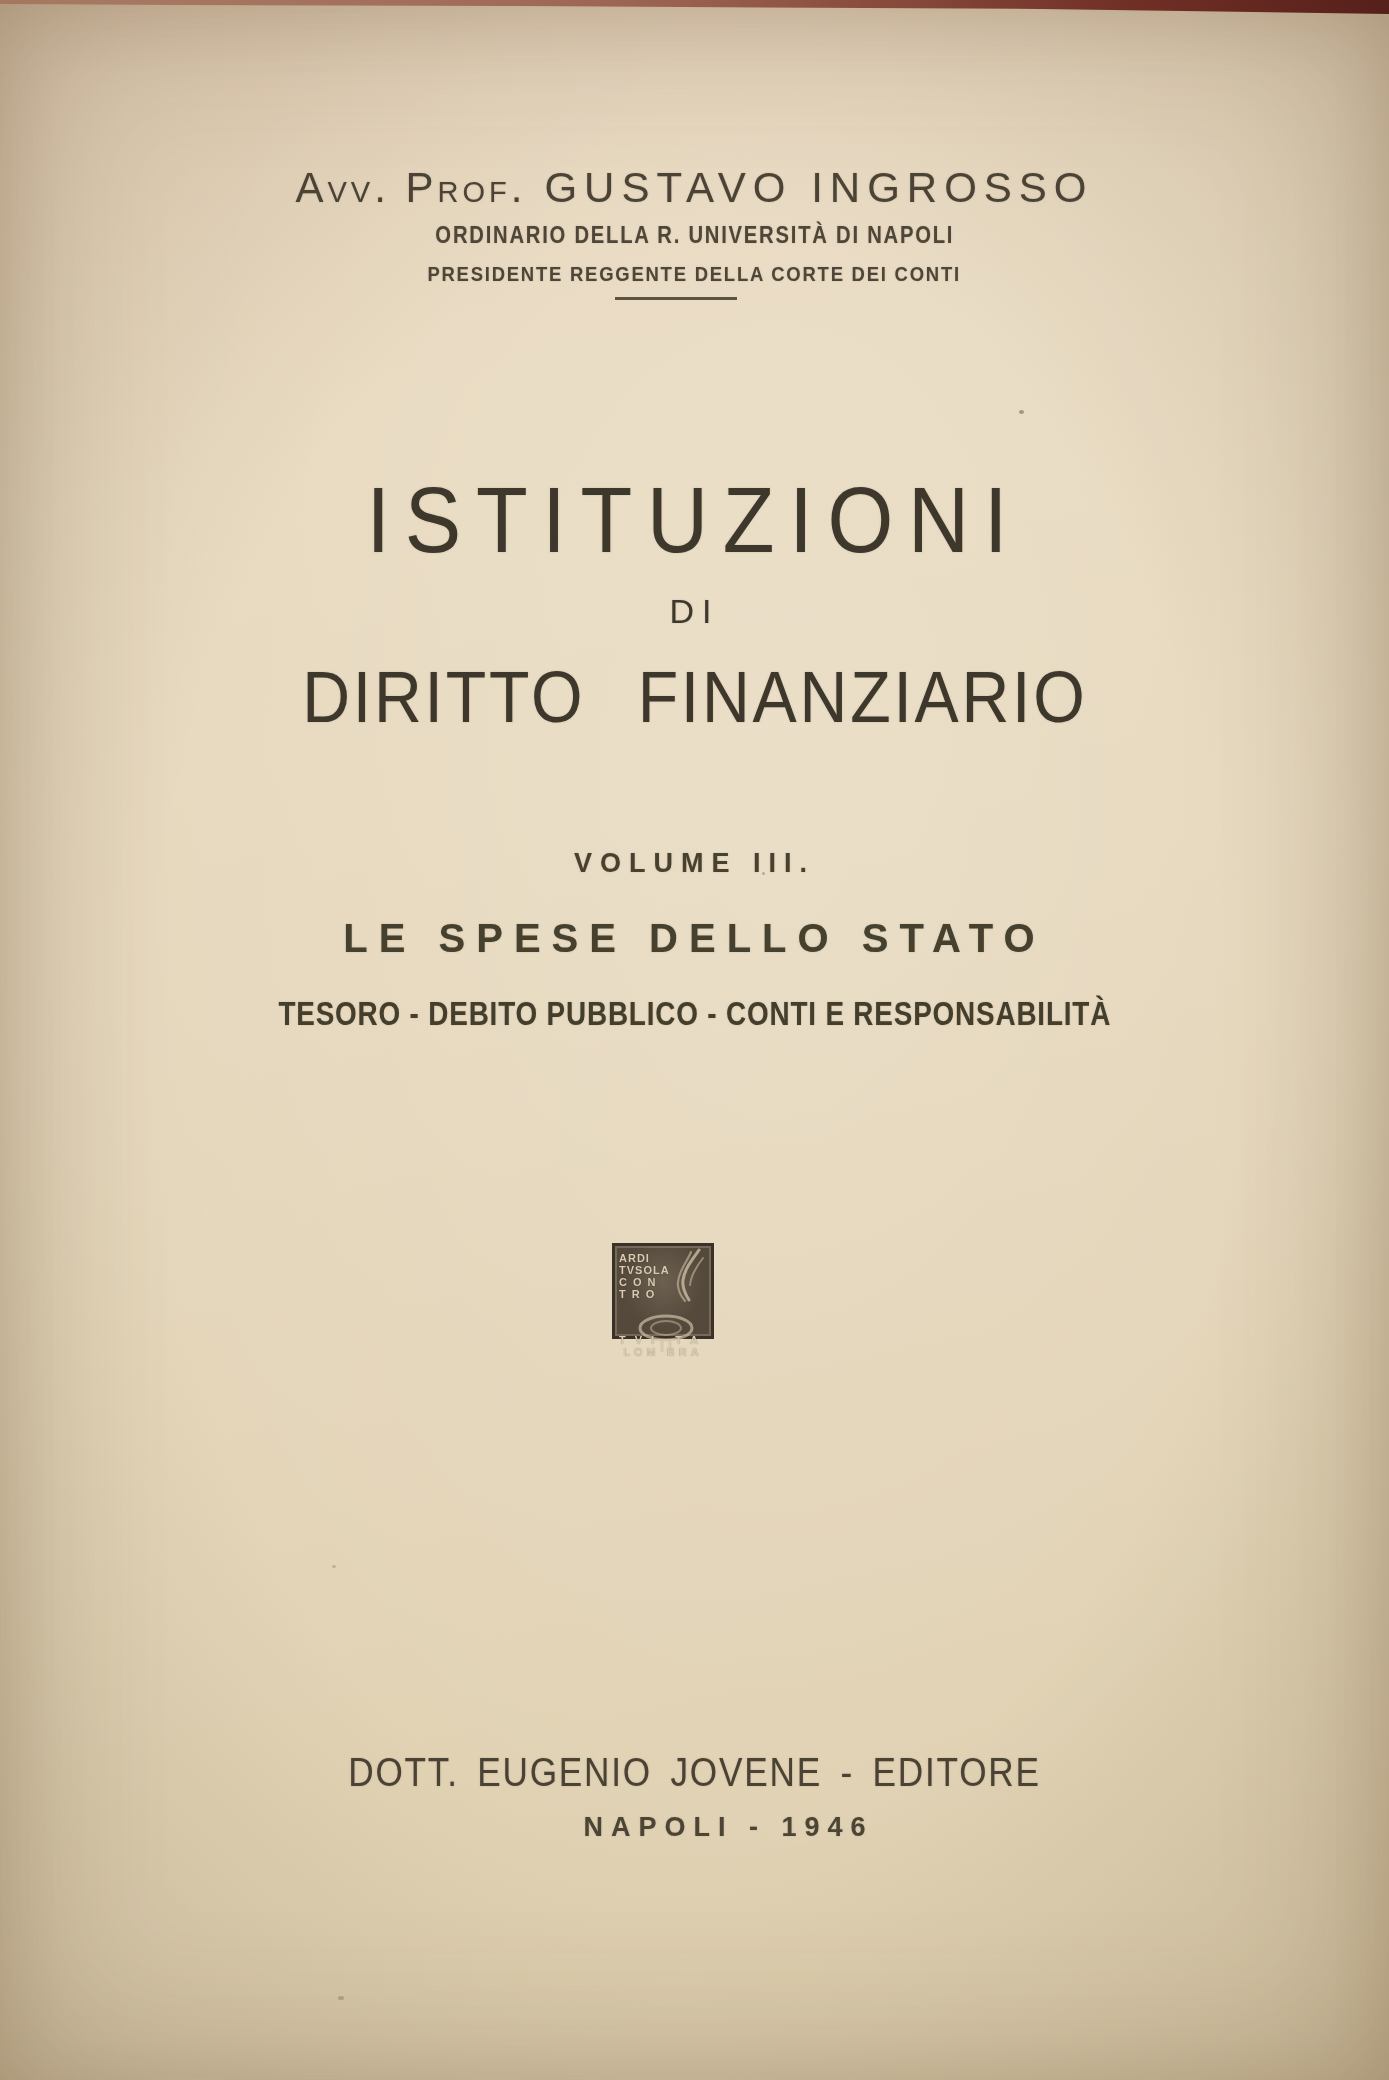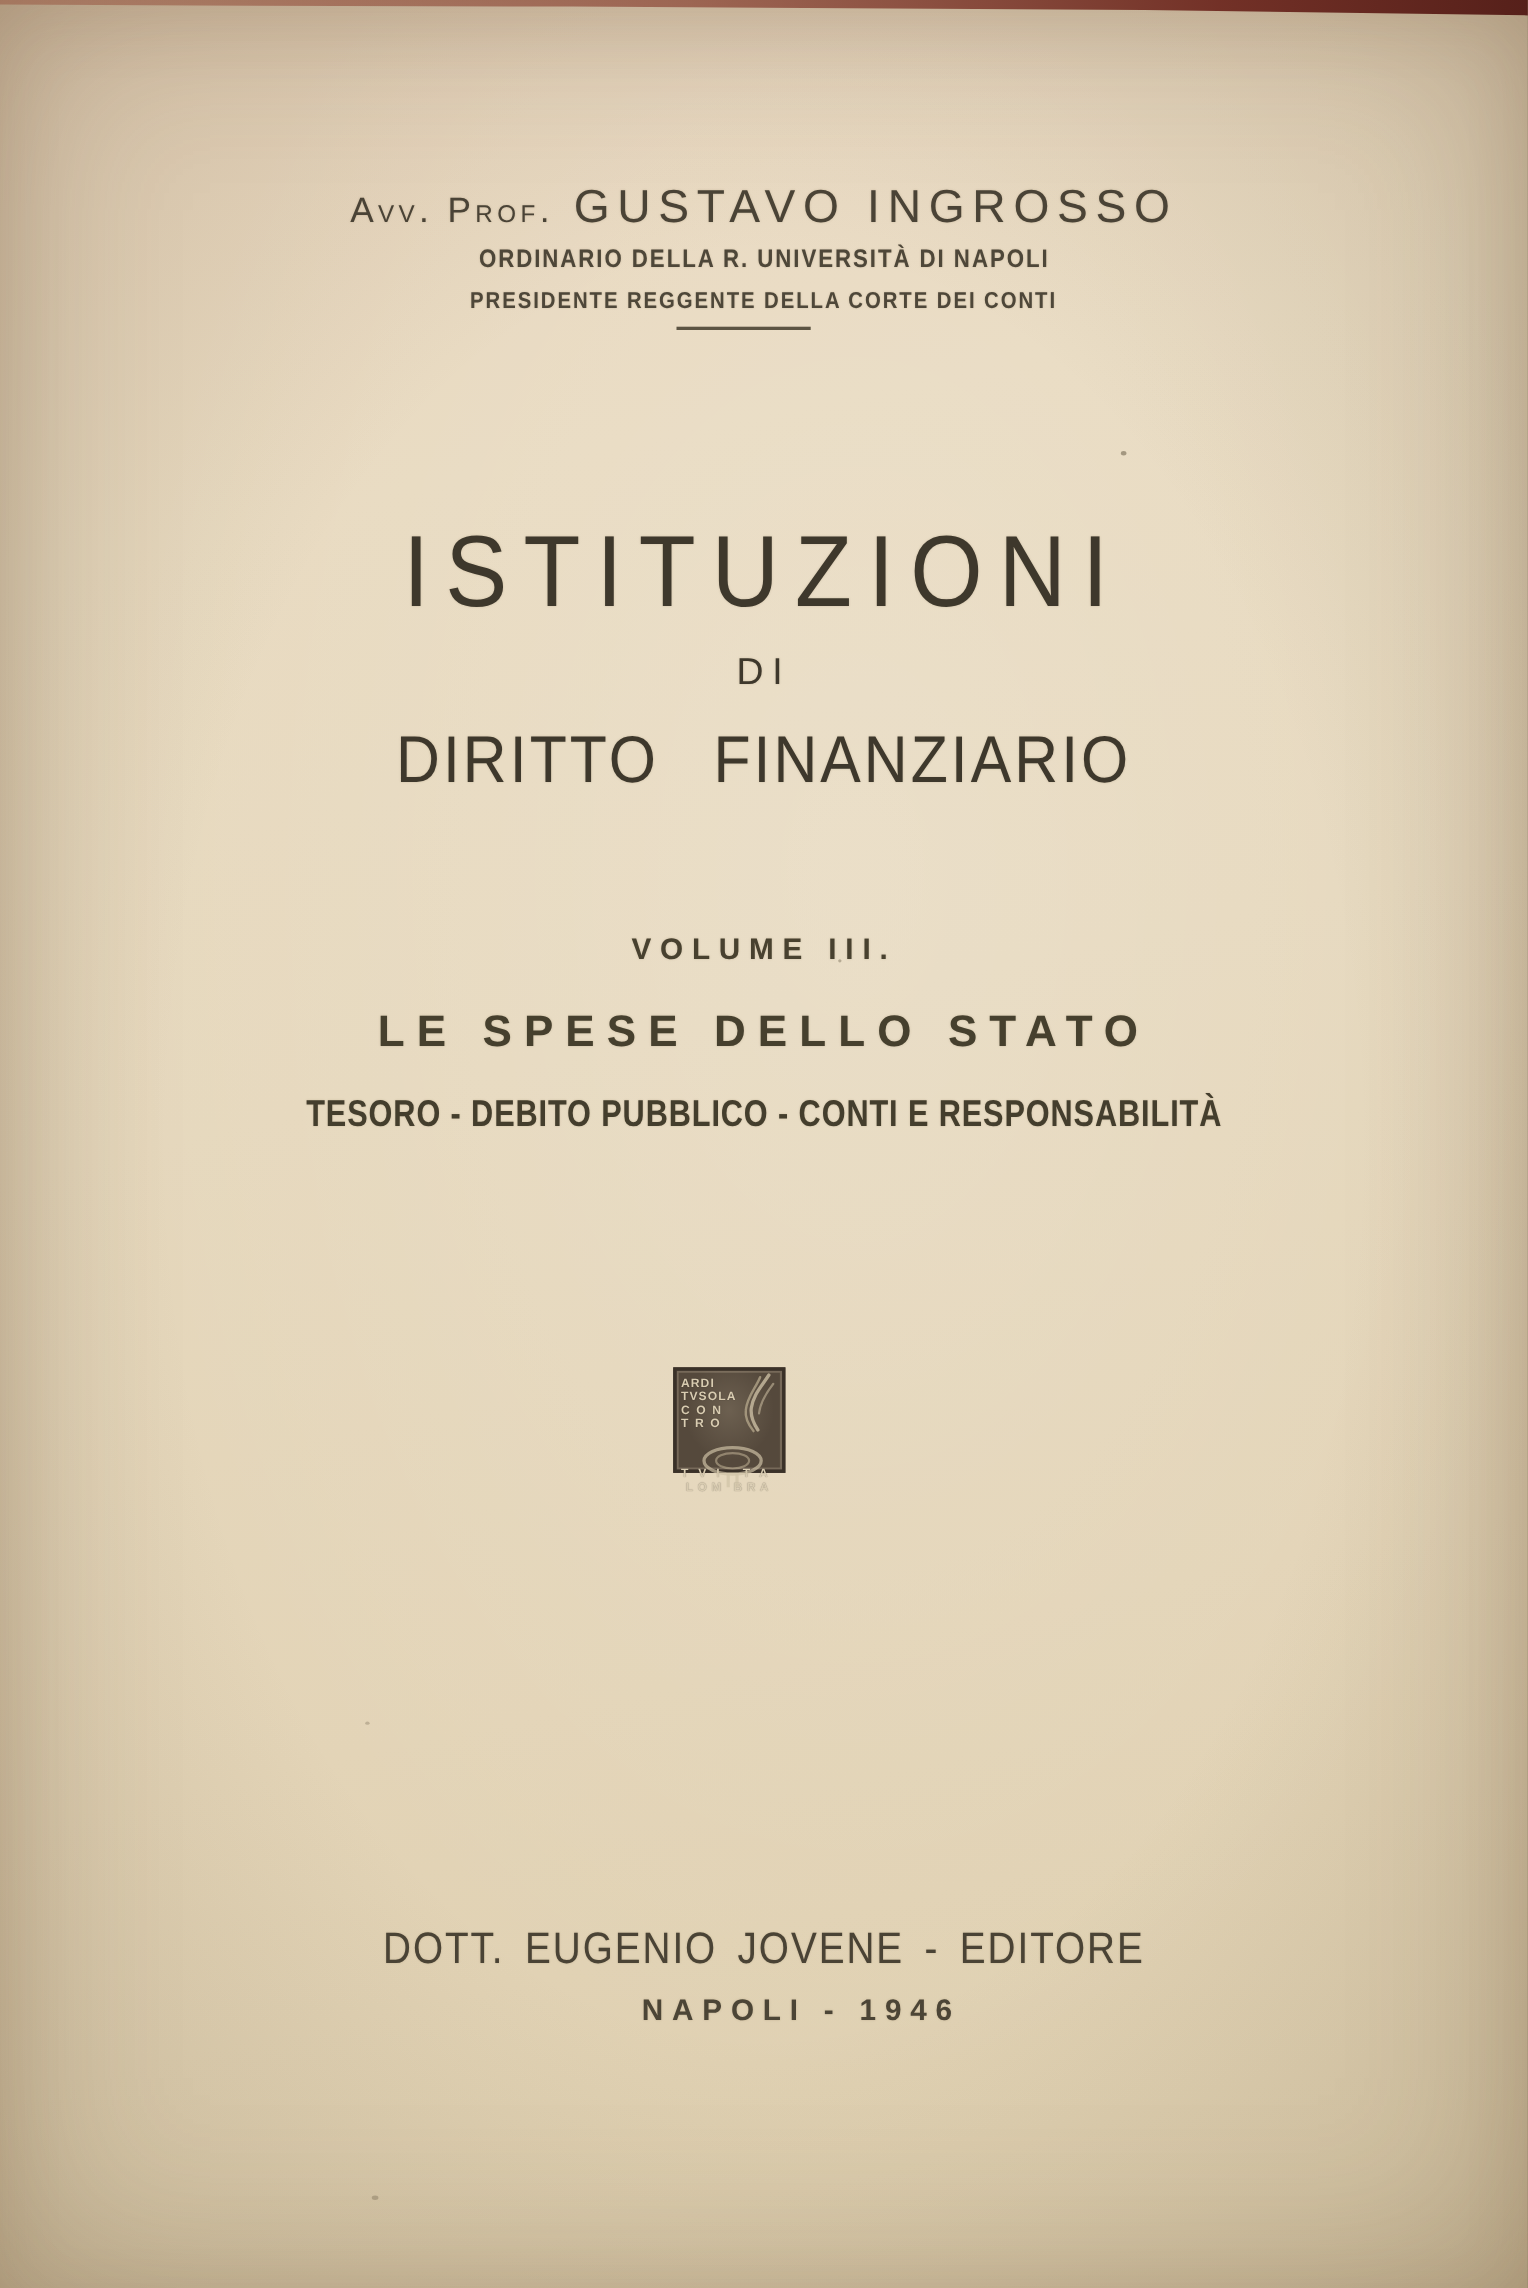--- a/index.html
+++ b/index.html
@@ -25,28 +25,28 @@
       radial-gradient(ellipse at 56% 38%, rgba(255,255,255,0.16), rgba(255,255,255,0) 62%),
       radial-gradient(ellipse at 50% 50%, rgba(0,0,0,0) 55%, rgba(94,74,44,0.18) 100%),
       linear-gradient(168deg, #e8d5bd 0%, #e8dac0 22%, #e6d8bd 45%, #e3d4b7 70%, #ddceae 100%);
     box-shadow: inset 0 0 160px rgba(92,70,40,0.28), inset 0 18px 60px rgba(120,80,50,0.12);
   }
   .centered{position:absolute;left:0;width:100%;text-align:center;white-space:nowrap;}
   .condense{display:inline-block;transform:scaleX(0.88);transform-origin:50% 50%;}
   .condense-more{display:inline-block;transform:scaleX(0.82);transform-origin:50% 50%;}
 
   .author-line{top:164px;font-size:42px;letter-spacing:7px;color:var(--ink);}
-  .author-prefix{font-variant:small-caps;font-size:32px;letter-spacing:4px;margin-right:18px;}
+  .author-prefix{font-variant:small-caps;font-size:42px;letter-spacing:4px;margin-right:18px;}
   .affil-1{top:222px;font-size:23px;font-weight:700;letter-spacing:2px;color:#4e4739;}
   .affil-2{top:262px;font-size:21px;font-weight:700;letter-spacing:2px;color:#4e4739;}
   .author-rule{position:absolute;top:297px;left:615px;width:122px;height:3px;background:#5c5443;border:none;margin:0;}
 
   .title-1{top:468px;font-size:92px;font-weight:500;letter-spacing:16px;color:var(--ink-strong);text-align:center;}
   .title-2{top:592px;font-size:34px;font-weight:500;letter-spacing:8px;color:var(--ink-strong);}
-  .title-3{top:656px;font-size:60px;font-weight:500;letter-spacing:3px;word-spacing:34px;color:var(--ink-strong);text-decoration:underline;}
+  .title-3{top:656px;font-size:72px;font-weight:500;letter-spacing:3px;word-spacing:34px;color:var(--ink-strong);text-decoration:underline;}
   .title-1 .condense,.title-3 .condense{transform:scaleX(0.92);}
 
   .volume{top:848px;font-size:27px;font-weight:700;letter-spacing:8px;color:#48412f;}
   .subtitle{top:916px;font-size:40px;font-weight:700;letter-spacing:11px;color:#46402e;}
   .subjects{top:994px;font-size:34px;font-weight:700;letter-spacing:1px;color:#443e2d;}
 
   .emblem{
     position:absolute;top:1243px;left:612px;width:102px;height:96px;
     background:
       radial-gradient(ellipse at 50% 40%, rgba(230,215,185,0.16), rgba(0,0,0,0) 60%),

